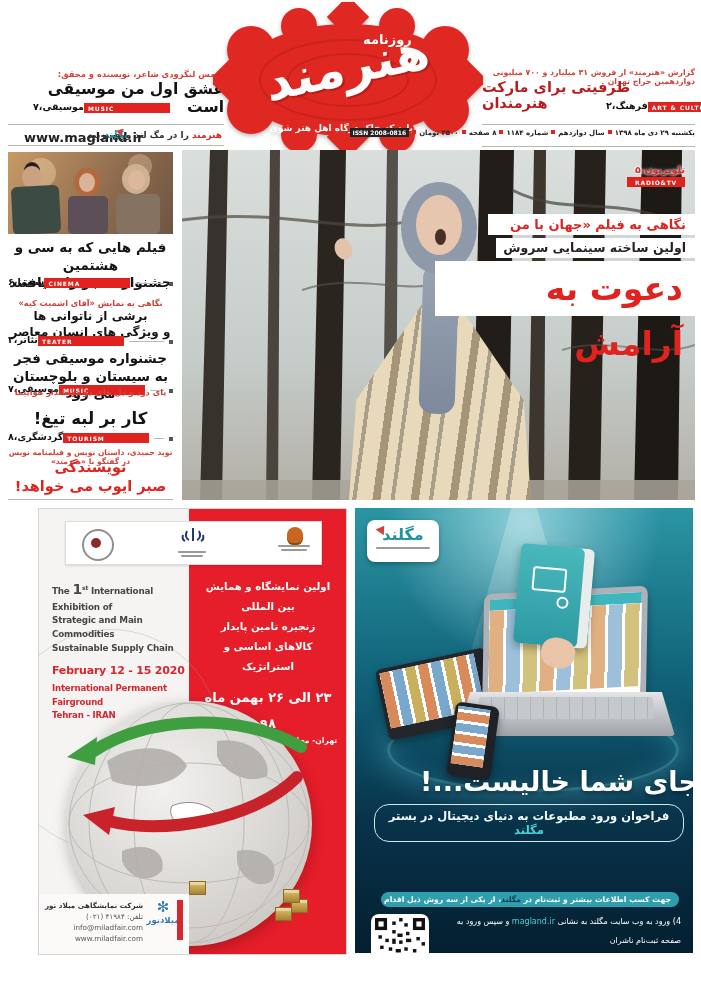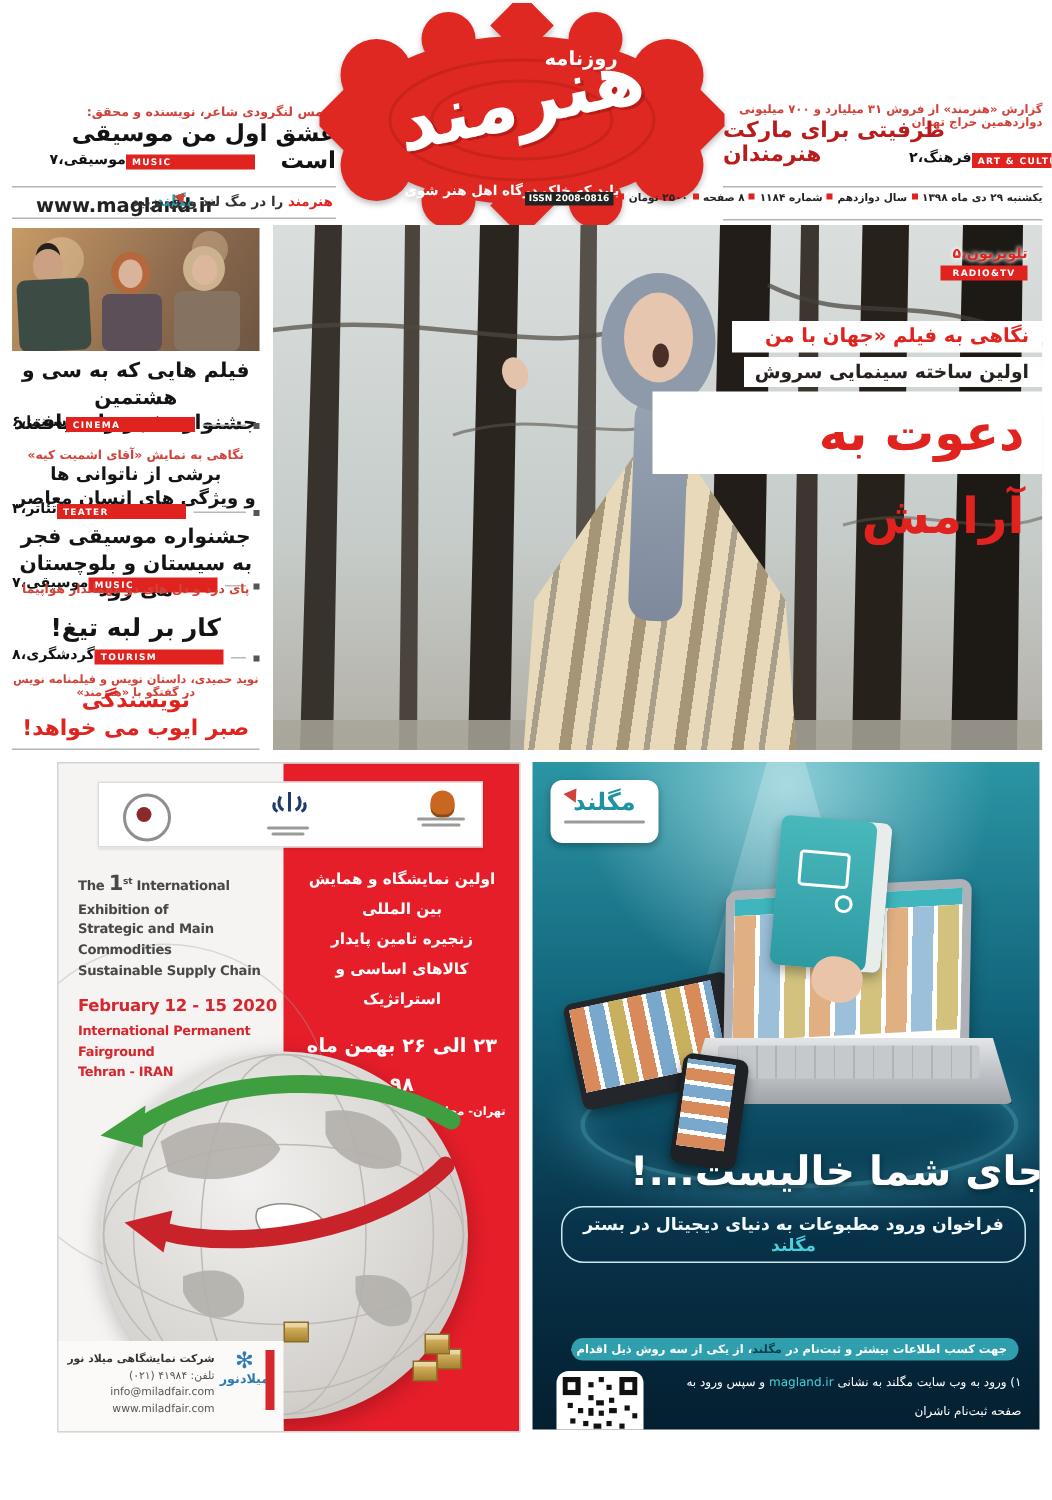--- a/index.html
+++ b/index.html
@@ -376,17 +376,17 @@
         <rect x="25" y="21" width="2" height="2"></rect>
           <rect x="10" y="22" width="2" height="2"></rect>
           <rect x="14" y="24" width="2" height="2"></rect>
         <rect x="18" y="22" width="2" height="3"></rect>
           <rect x="22" y="25" width="3" height="2"></rect>
           <rect x="12" y="26" width="2" height="2"></rect>
       </g>
     </svg>
   </div>
   <div class="abs rtl" style="left:86px;top:404px;width:240px;color:#fff;font-size:8px;line-height:2.4;text-align:right;">
-    <div><span>۱) ورود به وب سایت مگلند به نشانی </span><span style="color:#49d0dc;direction:ltr;unicode-bidi:embed;">magland.ir</span><span> و سپس ورود به صفحه ثبت‌نام ناشران</span></div>
+    <div><span>4) ورود به وب سایت مگلند به نشانی </span><span style="color:#49d0dc;direction:ltr;unicode-bidi:embed;">magland.ir</span><span> و سپس ورود به صفحه ثبت‌نام ناشران</span></div>
     <div></div>
 
   </div>
 </div>
 
 </body></html>

